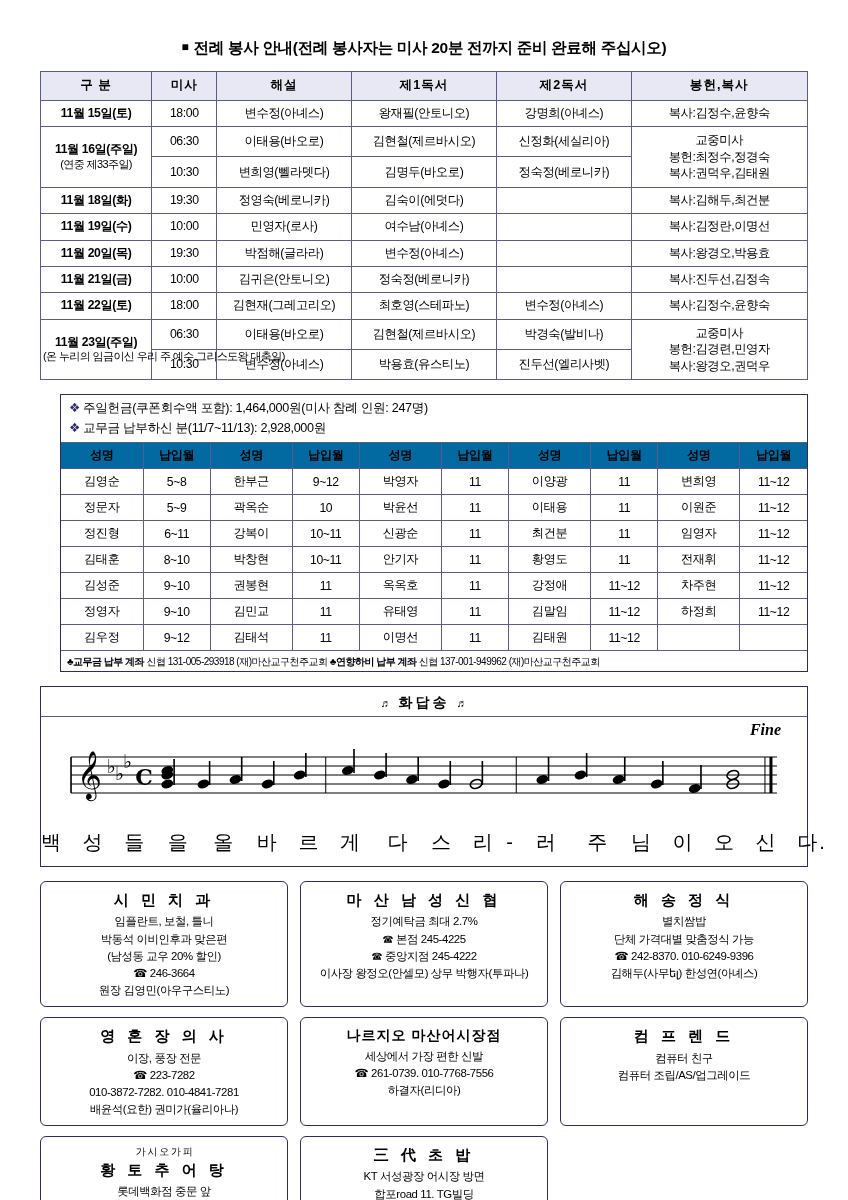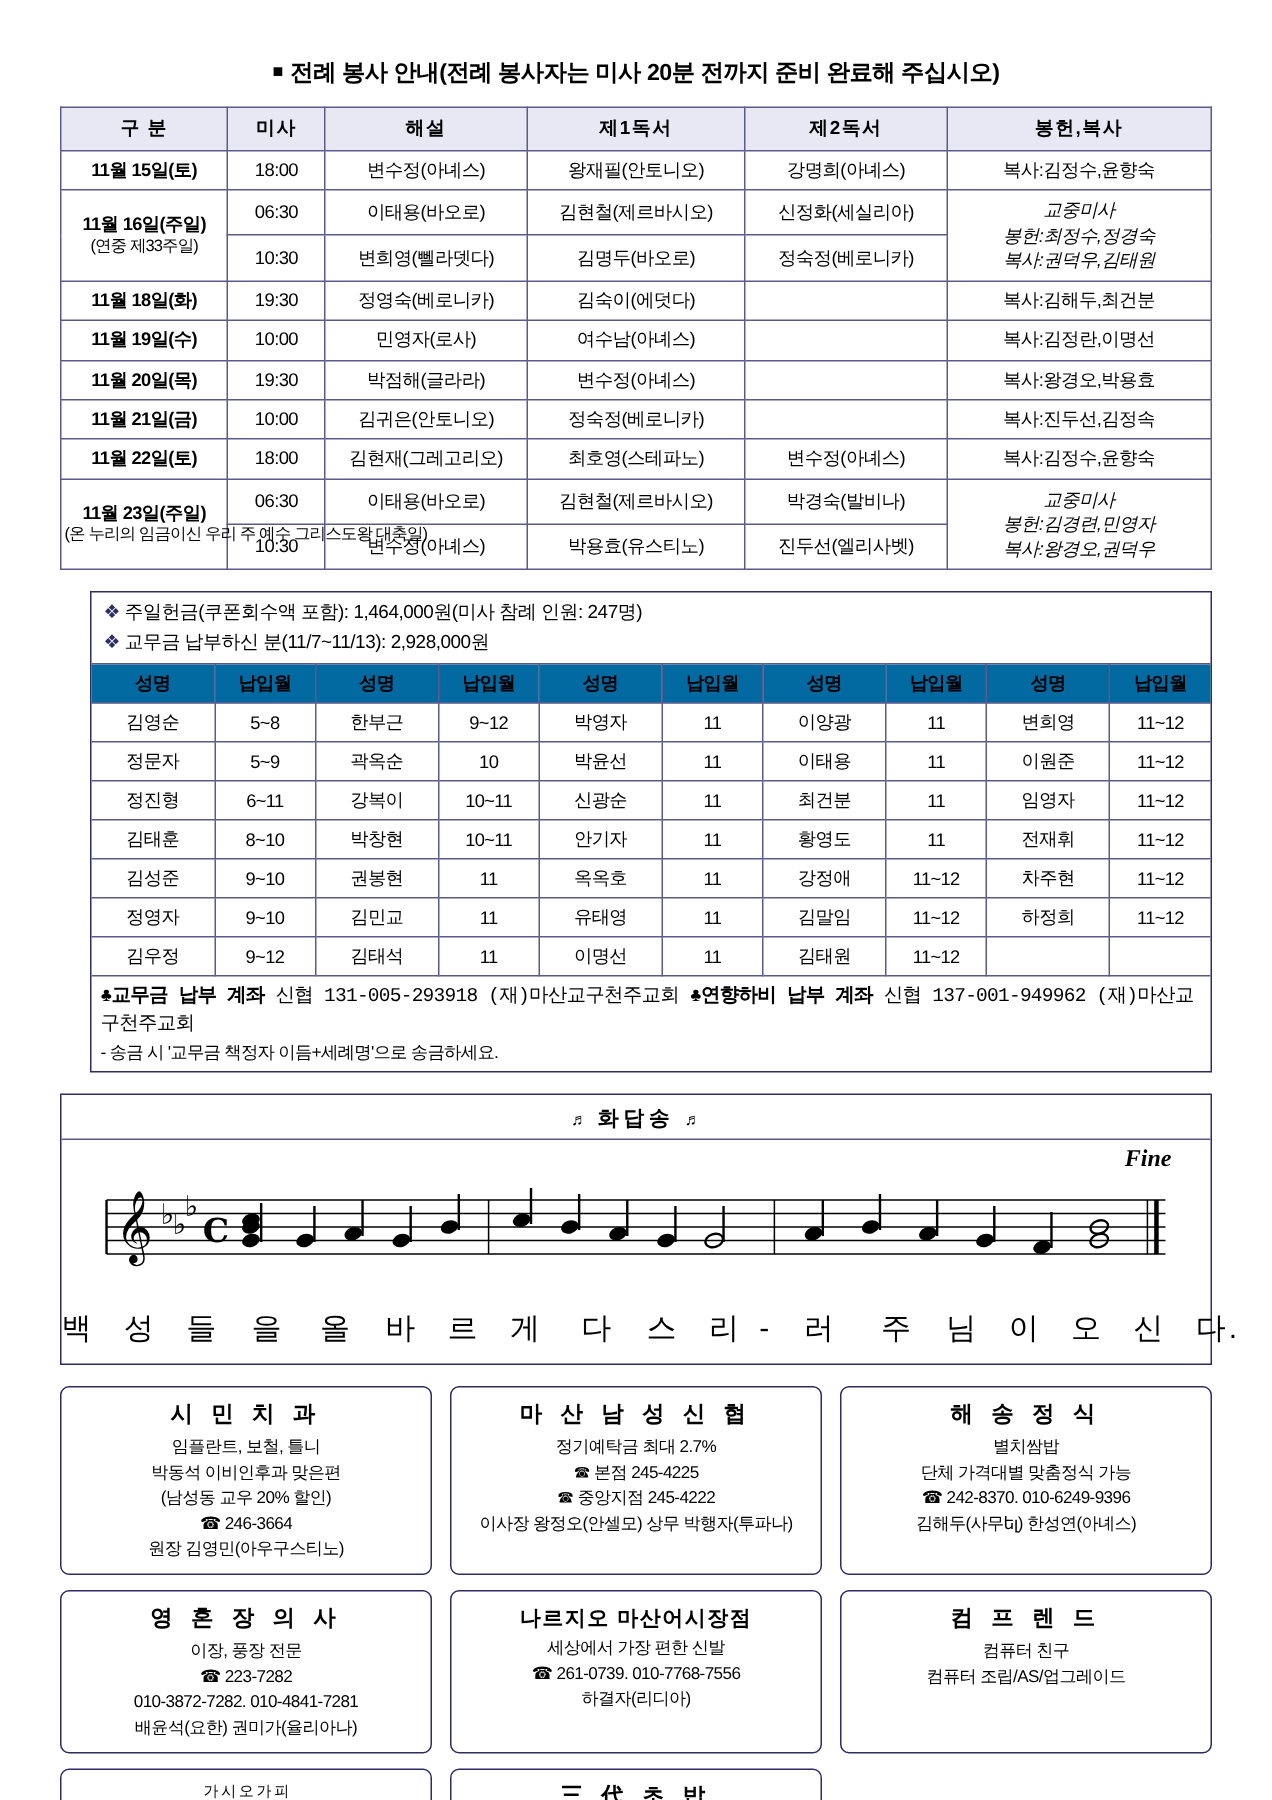--- a/index.html
+++ b/index.html
@@ -45,21 +45,21 @@
   }
   .svc-table thead th{
     background:#e8e8f4;
     font-weight:bold;
     font-size:12.6px;
     letter-spacing:1px;
     padding:6px 2px;
   }
   .svc-table td.date{font-weight:bold;font-size:12.2px;}
   .svc-table td.date small{display:block;font-weight:normal;font-size:11px;letter-spacing:-0.6px;}
-  .svc-table td.multi{line-height:1.35;font-style:italic;}
+  .svc-table td.multi{line-height:1.35;}
 
   
   .offering-box{
     border:1.4px solid #2d2d66;
     border-top:none;
     padding:0;
     margin-top:14px;
     border-top:1.4px solid #2d2d66;
     margin-left:20px;
   }
@@ -77,25 +77,24 @@
     padding:4px 1px;
     letter-spacing:-0.4px;
     white-space:nowrap;
   }
   .pay-table th{background:#0369a1;font-weight:bold;}
   .pay-table tr td:first-child{border-left:none;}
   .pay-table tr td:last-child{border-right:none;}
   .pay-table tr th:first-child{border-left:none;}
   .pay-table tr th:last-child{border-right:none;}
   .acct-line{
-    font-size:13px;
+    font-size:10px;
     padding:4px 6px 1px 6px;
     letter-spacing:-0.5px;
     line-height:1.45;
-    font-family:Liberation Mono, monospace;
   }
   .acct-line .club{font-weight:bold;}
   .acct-line2{
     font-size:11.6px;
     padding:0 6px 5px 6px;
     letter-spacing:-0.5px;
   }
 
   
   .hymn-box{
@@ -405,21 +404,20 @@
         </tr>
       </tbody>
     </table>
 
     <div class="acct-line">
       <span>♣</span><span class="club">교무금 납부 계좌</span>
       <span>신협 131-005-293918 (재)마산교구천주교회</span>
       <span>♣</span><span class="club">연향하비 납부 계좌</span>
       <span>신협 137-001-949962 (재)마산교구천주교회</span>
     </div>
-    <div class="acct-line2">- 송금 시 '교무금 책정자 이듬+세례명'으로 송금하세요.</div>
   </div>
 
   <div class="hymn-box">
     <div class="hymn-title">
       <span class="note">♬</span>
       <span>화답송</span>
       <span class="note">♬</span>
     </div>
     <div class="fine">Fine</div>
     <div class="staff-wrap">

